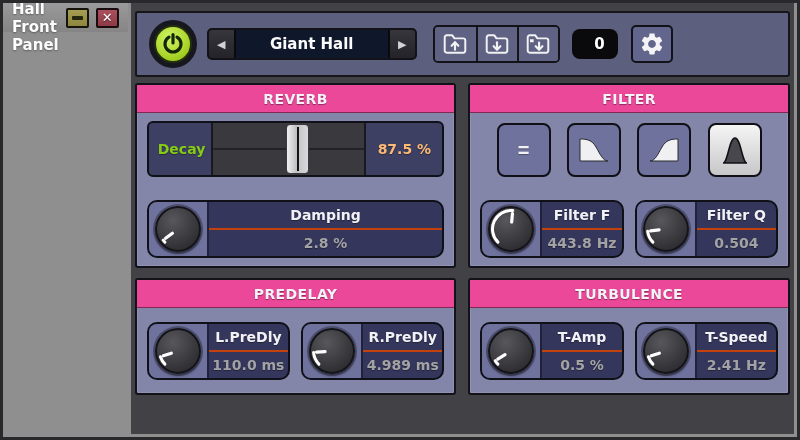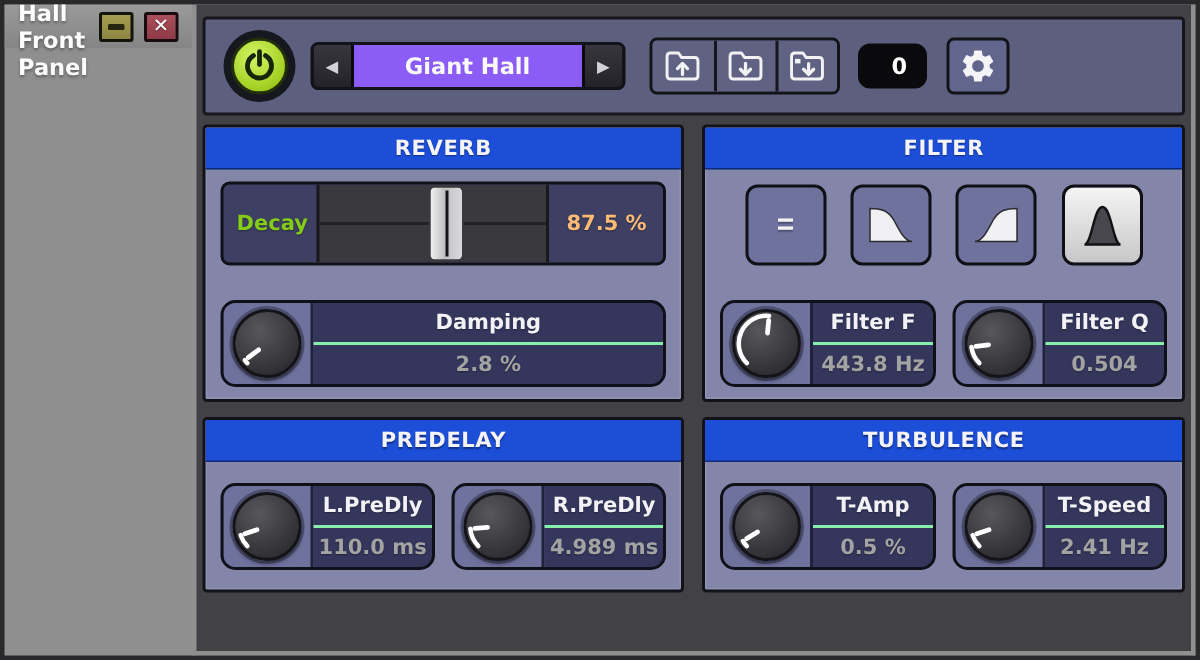--- a/index.html
+++ b/index.html
@@ -72,21 +72,21 @@
   }
   .parrow {
     width:27px; border:none; cursor:pointer;
     background:linear-gradient(#36363c,#232329);
     color:#d2d2d8; font-size:11px;
     display:flex; align-items:center; justify-content:center;
   }
   .parrow.prev { border-right:2px solid #0a0a0c; }
   .parrow.next { border-left:2px solid #0a0a0c; }
   .pname {
-    flex:1; background:#8b5cf6; color:#fafafa;
+    flex:1; background:#0f172a; color:#fafafa;
     font-size:15px; font-weight:bold;
     display:flex; align-items:center; justify-content:center;
     cursor:pointer;
   }
   .fgroup {
     margin-left:16px; height:38px; flex:0 0 auto;
     border:2px solid #121218; border-radius:5px;
     display:flex; overflow:hidden;
   }
   .filebtn {
@@ -119,21 +119,21 @@
   }
   .section {
     border:2px solid #121218; border-radius:3px;
     background:#8386a9;
     display:flex; flex-direction:column;
     box-shadow:inset 0 0 0 1px rgba(255,255,255,.10);
     overflow:hidden;
   }
   .shead {
     height:28px; flex:0 0 28px;
-    background:#1d4ed8;
+    background:#ec4899;
     border-bottom:1px solid rgba(0,0,0,.45);
     display:flex; align-items:center; justify-content:center;
     color:#f4f4f8; font-size:14px; font-weight:bold; letter-spacing:.4px;
     text-shadow:0 1px 1px rgba(0,0,0,.4);
   }
   .sbody { flex:1; padding:8px 10px; display:flex; flex-direction:column; justify-content:space-between; }
   .sbody.center { justify-content:center; }
 
   
   .sliderrow {
@@ -193,21 +193,21 @@
     box-shadow:0 0 0 2px rgba(15,15,25,.35), 0 2px 3px rgba(0,0,0,.4);
     cursor:grab;
   }
   .knob svg { position:absolute; left:-2px; top:-2px; }
   .kinfo { flex:1; display:flex; flex-direction:column; }
   .klabel, .kvalue {
     flex:1; display:flex; align-items:center; justify-content:center;
     color:#f2f2f6; font-size:14px; font-weight:bold;
     text-shadow:0 1px 1px rgba(0,0,0,.35);
   }
-  .klabel { border-bottom:2px solid #86efac; }
+  .klabel { border-bottom:2px solid #c2410c; }
   .kvalue { color:#a3a3a3; }
 
   
   .ftypes { display:flex; justify-content:space-evenly; align-items:center; padding:2px 0; }
   .ftype {
     width:54px; height:54px;
     border:2px solid #0f0f15; border-radius:8px;
     background:#6f729d; cursor:pointer;
     display:flex; align-items:center; justify-content:center;
     color:#f2f2f2;

